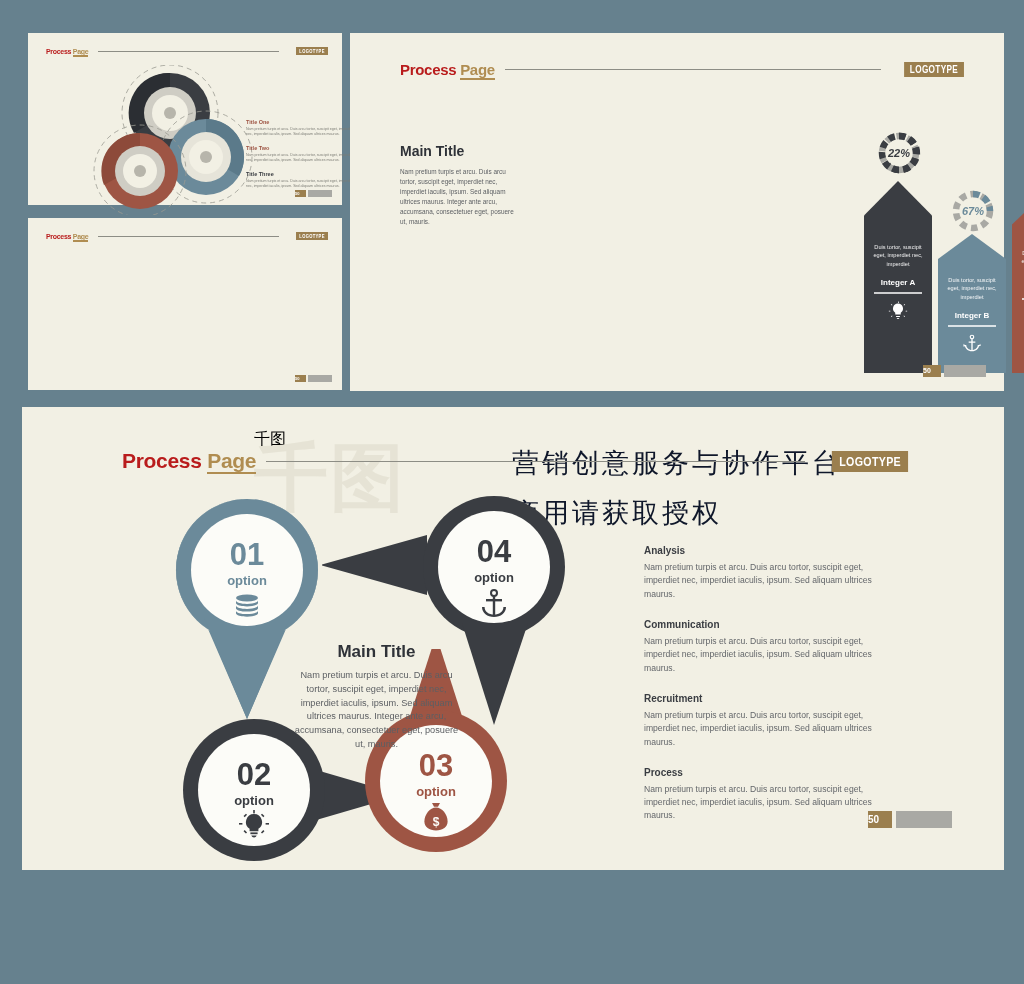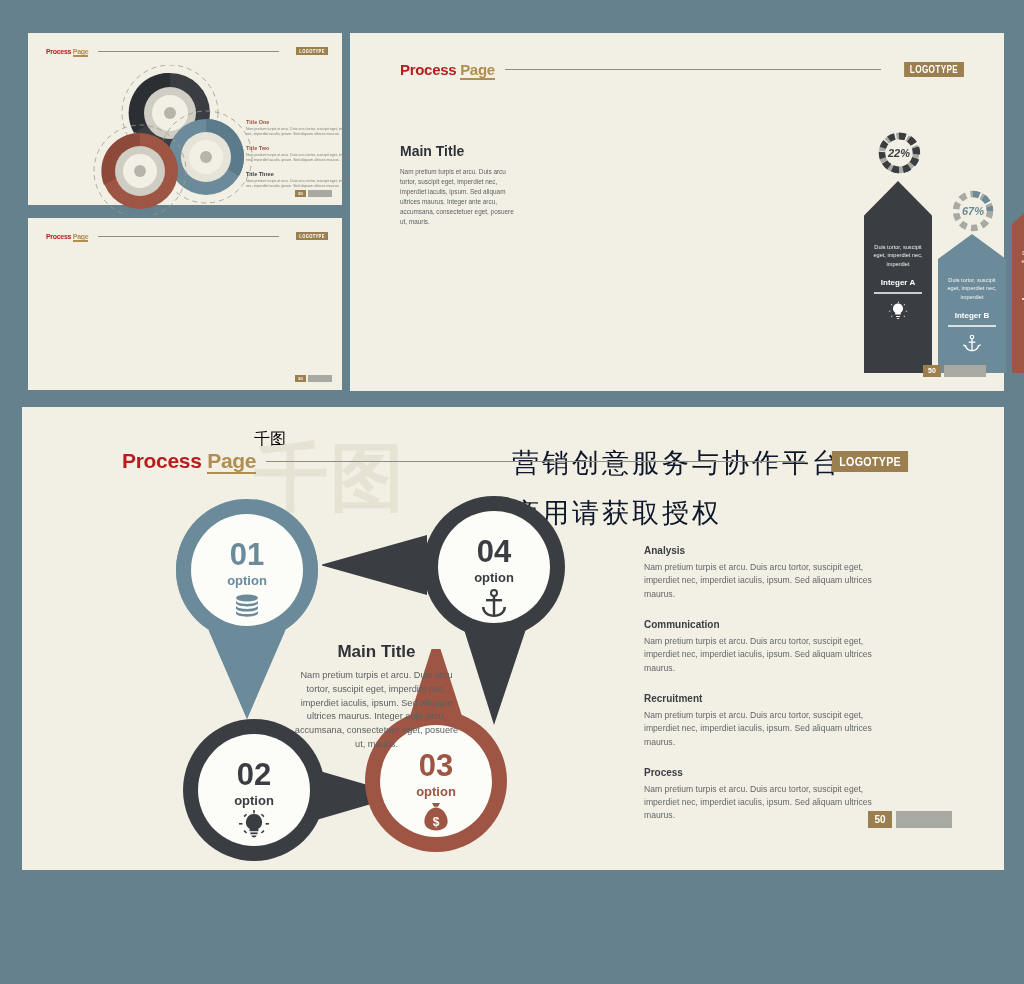--- a/index.html
+++ b/index.html
@@ -17,21 +17,21 @@
   .hdr-title .g { color: #b91c1c; }
   .hdr-title .o { color: #b08d51; border-bottom: 2px solid #b08d51; }
   .hdr-rule { flex: 1; height: 1px; background: #8d8d85; margin: 0 10px; }
   .logo-badge {
     background: #9b7f4e; color: #fff; font-weight: bold;
     text-align: center; letter-spacing: .4px;
     font-family: "Liberation Sans Narrow","Liberation Sans",sans-serif;
     transform: scaleX(.82); transform-origin: right center;
   }
   .footer { position: absolute; display: flex; align-items: center; }
-  .pg-num { background: #9b7f4e; color: #fff; font-weight: bold; text-align: center; }
+  .pg-num { background: #9b7f4e; color: #fff; font-weight: bold; }
   .pg-bar { background: #a9a9a4; }
 
   
   #t1 { left: 28px; top: 33px; width: 314px; height: 172px; }
   #t1 .hdr { position: absolute; left: 18px; top: 14px; right: 14px; }
   #t1 .hdr-title { font-size: 7px; }
   #t1 .logo-badge { font-size: 5px; padding: 1px 4px; }
   #t1 .footer { right: 10px; bottom: 8px; }
   #t1 .pg-num { font-size: 4px; width: 11px; height: 7px; line-height: 7px; }
   #t1 .pg-bar { width: 24px; height: 7px; margin-left: 2px; }

